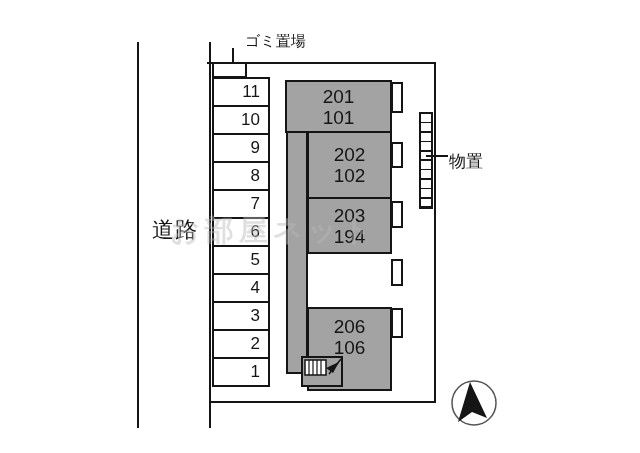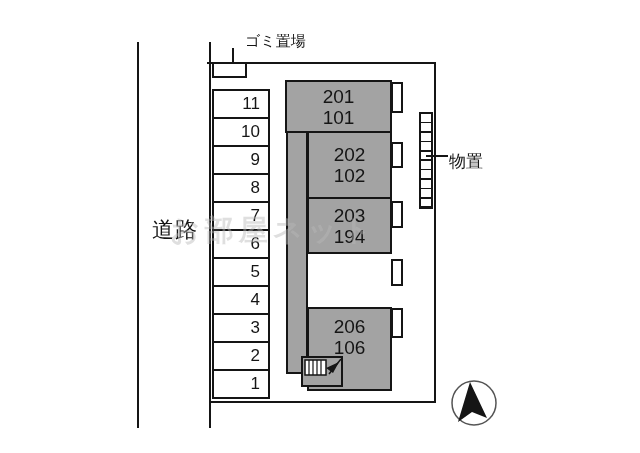--- a/index.html
+++ b/index.html
@@ -11,21 +11,21 @@
   .vline,.hline{position:absolute;background:#151515;}
   .label{position:absolute;white-space:nowrap;}
   
   #parking{position:absolute;left:212px;top:77px;width:58px;}
   .pspace{
     box-sizing:border-box;height:30px;margin-top:-2px;
     border:2px solid #151515;background:#ffffff;
     display:flex;align-items:center;justify-content:flex-end;
     font-size:17px;padding-right:8px;
   }
-  .pspace:first-child{margin-top:12px;}
+  .pspace:first-child{margin-top:0;}
   
   .ublock{
     position:absolute;box-sizing:border-box;border:2px solid #151515;
     background:#a3a3a3;display:flex;flex-direction:column;
     align-items:center;justify-content:center;
     font-size:19px;line-height:21px;z-index:2;
   }
   .balcony{
     position:absolute;box-sizing:border-box;border:2px solid #151515;
     background:#ffffff;width:12px;z-index:1;

